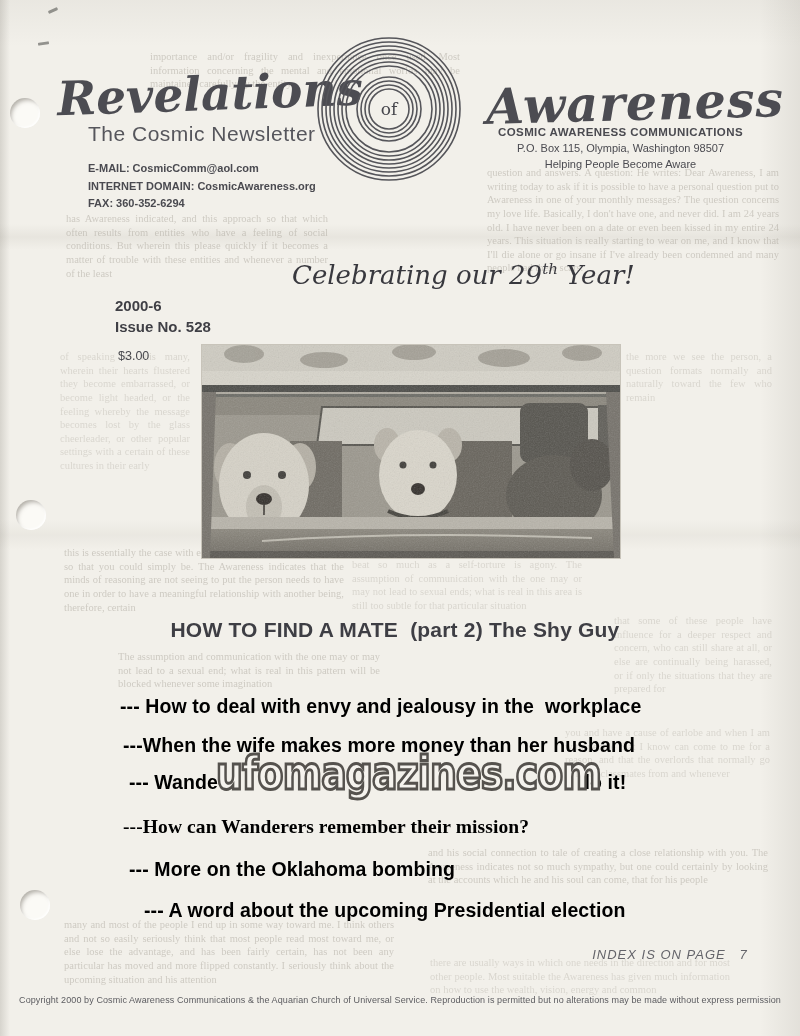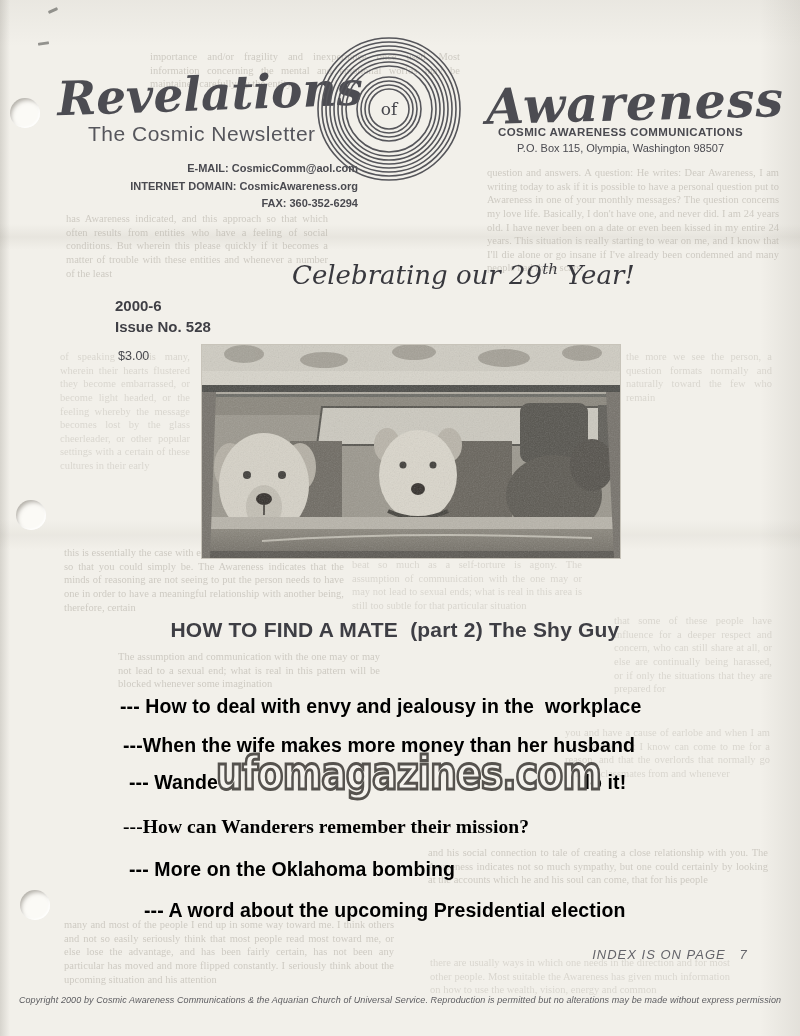--- a/index.html
+++ b/index.html
@@ -46,21 +46,21 @@
     font-family:"DejaVu Serif",serif;font-style:italic;font-weight:bold;
     color:#4c4c52;white-space:nowrap;
   }
   .logotype.rev{left:57px;top:66px;font-size:47px;transform:rotate(-2deg);}
   .logotype.awa{left:486px;top:74px;font-size:49px;letter-spacing:1px;transform:rotate(-1.5deg);}
   .subtitle{
     position:absolute;left:88px;top:122px;width:200px;text-align:center;
     font-size:21px;color:#56565c;letter-spacing:0.5px;white-space:nowrap;
   }
   .contact{
-    position:absolute;left:88px;top:160px;width:270px;text-align:right;
+    position:absolute;left:88px;top:160px;width:270px;text-align:left;
     font-size:11px;font-weight:bold;color:#4a4a50;line-height:1.6;
   }
   .org-block{
     position:absolute;left:468px;top:124px;width:305px;text-align:center;
     color:#4a4a50;line-height:1.45;
   }
   .org-block .org{font-size:11.5px;font-weight:bold;letter-spacing:0.4px;}
   .org-block .addr{font-size:11px;}
   .org-block .tag{font-size:11px;}
   .logo-svg{position:absolute;left:314px;top:34px;}
@@ -111,21 +111,21 @@
   }
 
   
   .index-note{
     position:absolute;left:555px;top:947px;width:230px;text-align:center;
     font-size:13px;font-style:italic;color:#64646a;letter-spacing:1px;
     white-space:pre-wrap;
   }
   .copyright{
     position:absolute;left:0;top:995px;width:800px;text-align:center;
-    font-size:9px;color:#5c5c60;letter-spacing:0.1px;font-style:italic;
+    font-size:9px;color:#5c5c60;letter-spacing:0.1px;
   }
 </style>
 </head>
 <body>
 
 <div class="page">
 
   <div class="shade-right"></div>
   <div class="shade-top"></div>
   <div class="shade-left"></div>
@@ -176,20 +176,21 @@
       <circle cx="75" cy="75" r="20"></circle>
     </g>
     <circle cx="75" cy="75" r="16" fill="#f2f0ea"></circle>
     <text x="75" y="81" text-anchor="middle" font-family="DejaVu Serif, serif" font-size="17" fill="#46464c">of</text>
   </svg>
 
   <div class="logotype awa">Awareness</div>
   <div class="org-block">
     <div class="org">COSMIC AWARENESS COMMUNICATIONS</div>
     <div class="addr">P.O. Box 115, Olympia, Washington 98507</div>
+    <div class="tag">Helping People Become Aware</div>
   </div>
 
   <div class="banner"><span>Celebrating our 29</span><sup>th</sup><span> Year!</span></div>
 
   <div class="issue">
     <div class="l1">2000-6</div>
     <div class="l2">Issue No. 528</div>
     <div class="price">$3.00</div>
   </div>
 

